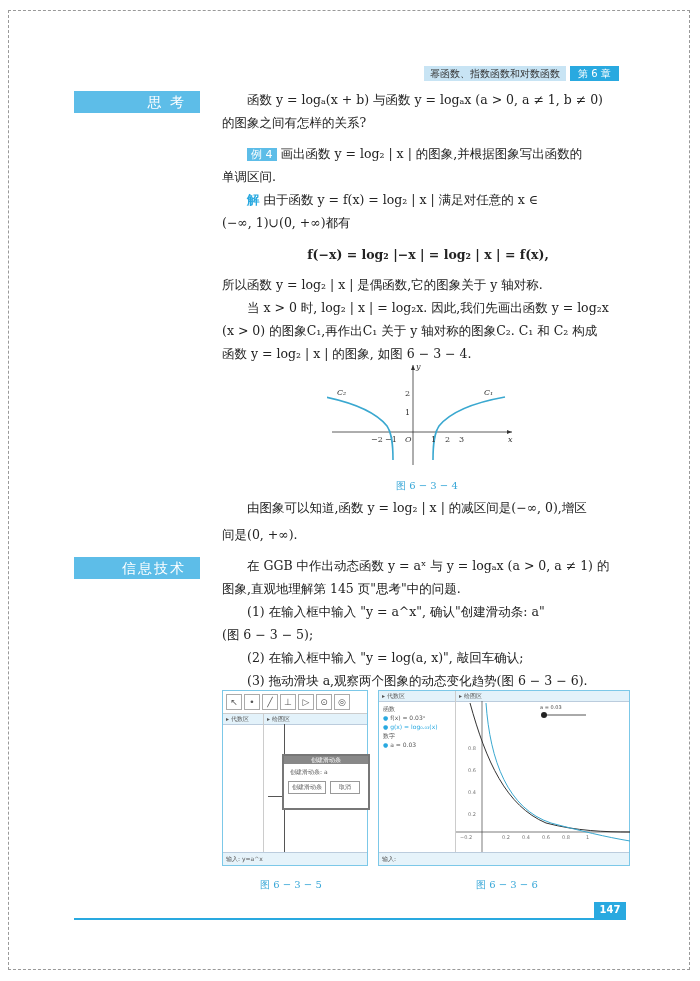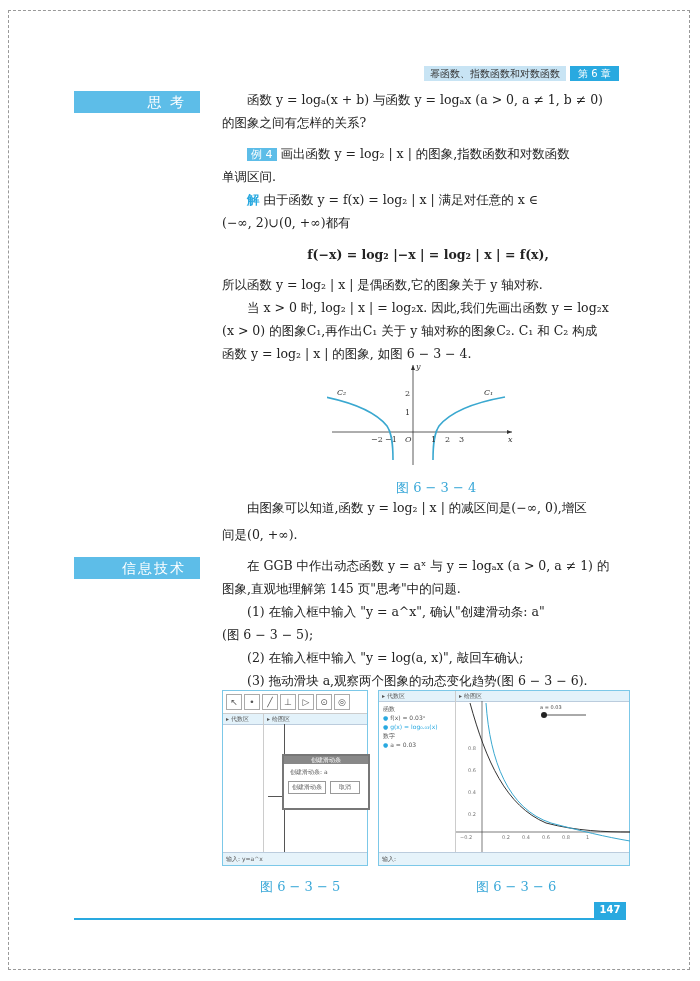--- a/index.html
+++ b/index.html
@@ -13,21 +13,21 @@
     .header .chap-num { background: #29a9e0; color: #fff; font-family: "DejaVu Sans", sans-serif;
       font-size: 10px; padding: 1px 8px; margin-left: 4px; height: 13px; line-height: 13px; }
     .side-tag { position: absolute; left: 74px; width: 126px; height: 22px; background: #5dbde8;
       color: #fff; font-family: "DejaVu Sans", sans-serif; font-size: 14px; text-align: right;
       padding-right: 14px; box-sizing: border-box; line-height: 22px; letter-spacing: 2px; }
     .p { position: absolute; left: 222px; width: 412px; font-size: 12.5px; line-height: 23px; }
     .indent { text-indent: 2em; }
     .kw { color: #29a9e0; font-weight: bold; }
     .ex-tag { background: #5dbde8; color: #fff; padding: 0 4px; font-family: "DejaVu Sans", sans-serif; font-size: 11px; }
     .center { text-align: center; font-weight: bold; }
-    .cap { position: absolute; color: #3aa8d8; font-size: 13px; font-family: "DejaVu Serif", serif; }
+    .cap { position: absolute; color: #3aa8d8; font-size: 10px; font-family: "DejaVu Serif", serif; }
     .fig1 { position: absolute; left: 327px; top: 360px; width: 190px; height: 110px; }
     .gwin { position: absolute; border: 1px solid #7cc8e8; background: #fff; box-sizing: border-box;
       font-family: "DejaVu Sans", sans-serif; font-size: 6px; color: #555; }
     .tb { display: flex; gap: 2px; padding: 3px; border-bottom: 1px solid #ccc; }
     .tb span { width: 16px; height: 16px; border: 1px solid #aaa; display: inline-block; box-sizing: border-box; font-size: 9px; text-align: center; line-height: 14px; }
     .bar { background: #e3f2fa; height: 10px; line-height: 10px; padding-left: 3px; border-bottom: 1px solid #bcd; }
     .inp { position: absolute; bottom: 0; left: 0; right: 0; height: 12px; background: #e6f3fa; border-top: 1px solid #bcd; line-height: 12px; padding-left: 3px; }
     .footer-line { position: absolute; left: 74px; top: 918px; width: 552px; height: 2px; background: #29a9e0; }
     .page-num { position: absolute; left: 594px; top: 902px; width: 32px; height: 16px; background: #29a9e0; color: #fff;
       font-family: "DejaVu Sans", sans-serif; font-size: 10px; text-align: center; line-height: 16px; font-weight: bold; }
@@ -40,27 +40,27 @@
 <div class="header">
   <span class="chap-title">幂函数、指数函数和对数函数</span>
   <span class="chap-num">第 6 章</span>
 </div>
 
 <div class="side-tag" style="top:91px">思 考</div>
 <div class="p indent" style="top:88px">函数 y = logₐ(x + b) 与函数 y = logₐx (a &gt; 0, a ≠ 1, b ≠ 0)</div>
 <div class="p" style="top:111px">的图象之间有怎样的关系?</div>
 
 <div class="p indent" style="top:142px">
-  <span class="ex-tag">例 4</span><span> 画出函数 y = log₂ | x | 的图象,指数函数和对数函数</span>
+  <span class="ex-tag">例 4</span><span> 画出函数 y = log₂ | x | 的图象,并根据图象写出函数的</span>
 </div>
 <div class="p" style="top:165px">单调区间.</div>
 <div class="p indent" style="top:188px">
   <span class="kw">解</span><span> 由于函数 y = f(x) = log₂ | x | 满足对任意的 x ∈</span>
 </div>
-<div class="p" style="top:211px">(−∞, 2)∪(0, +∞)都有</div>
+<div class="p" style="top:211px">(−∞, 1)∪(0, +∞)都有</div>
 <div class="p center" style="top:243px">f(−x) = log₂ |−x | = log₂ | x | = f(x),</div>
 <div class="p" style="top:273px">所以函数 y = log₂ | x | 是偶函数,它的图象关于 y 轴对称.</div>
 <div class="p indent" style="top:296px">当 x &gt; 0 时, log₂ | x | = log₂x. 因此,我们先画出函数 y = log₂x</div>
 <div class="p" style="top:319px">(x &gt; 0) 的图象C₁,再作出C₁ 关于 y 轴对称的图象C₂. C₁ 和 C₂ 构成</div>
 <div class="p" style="top:342px">函数 y = log₂ | x | 的图象, 如图 6 − 3 − 4.</div>
 
 <svg class="fig1" viewBox="0 0 190 110">
   <line x1="5" y1="72" x2="185" y2="72" stroke="#333" stroke-width="0.8"></line>
   <polygon points="185,72 180,70 180,74" fill="#333"></polygon>
   <line x1="86" y1="105" x2="86" y2="5" stroke="#333" stroke-width="0.8"></line>

